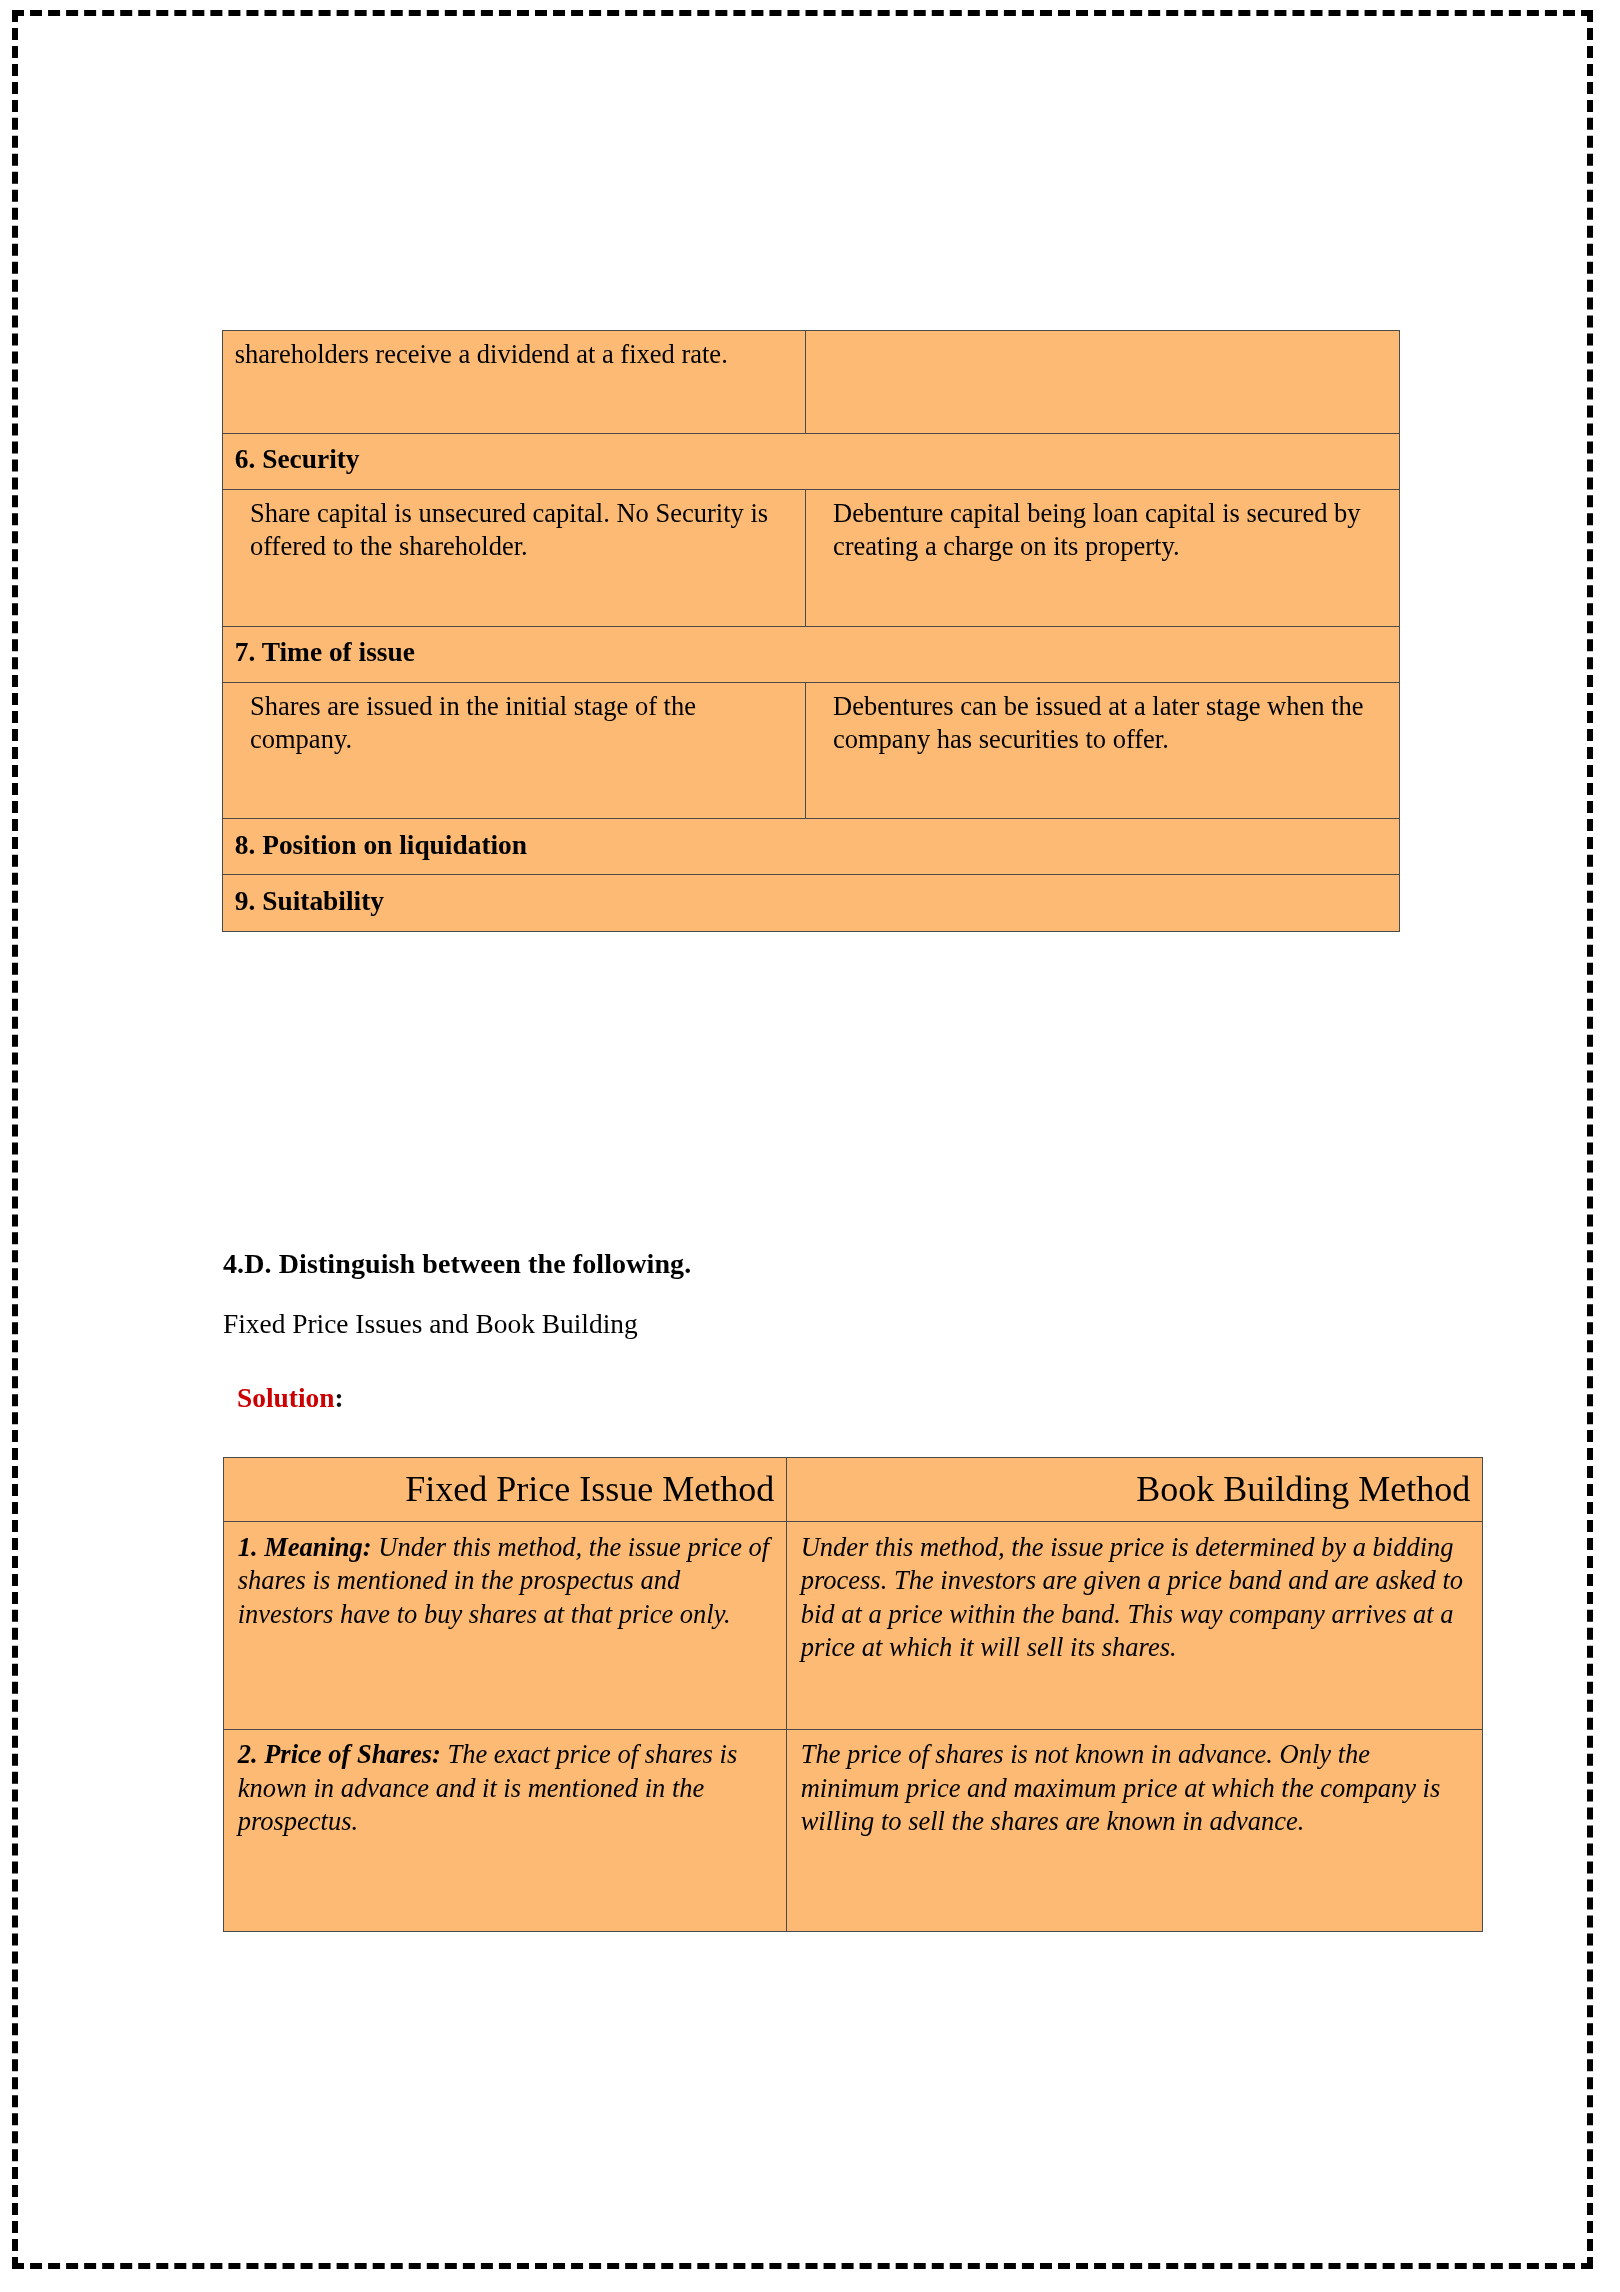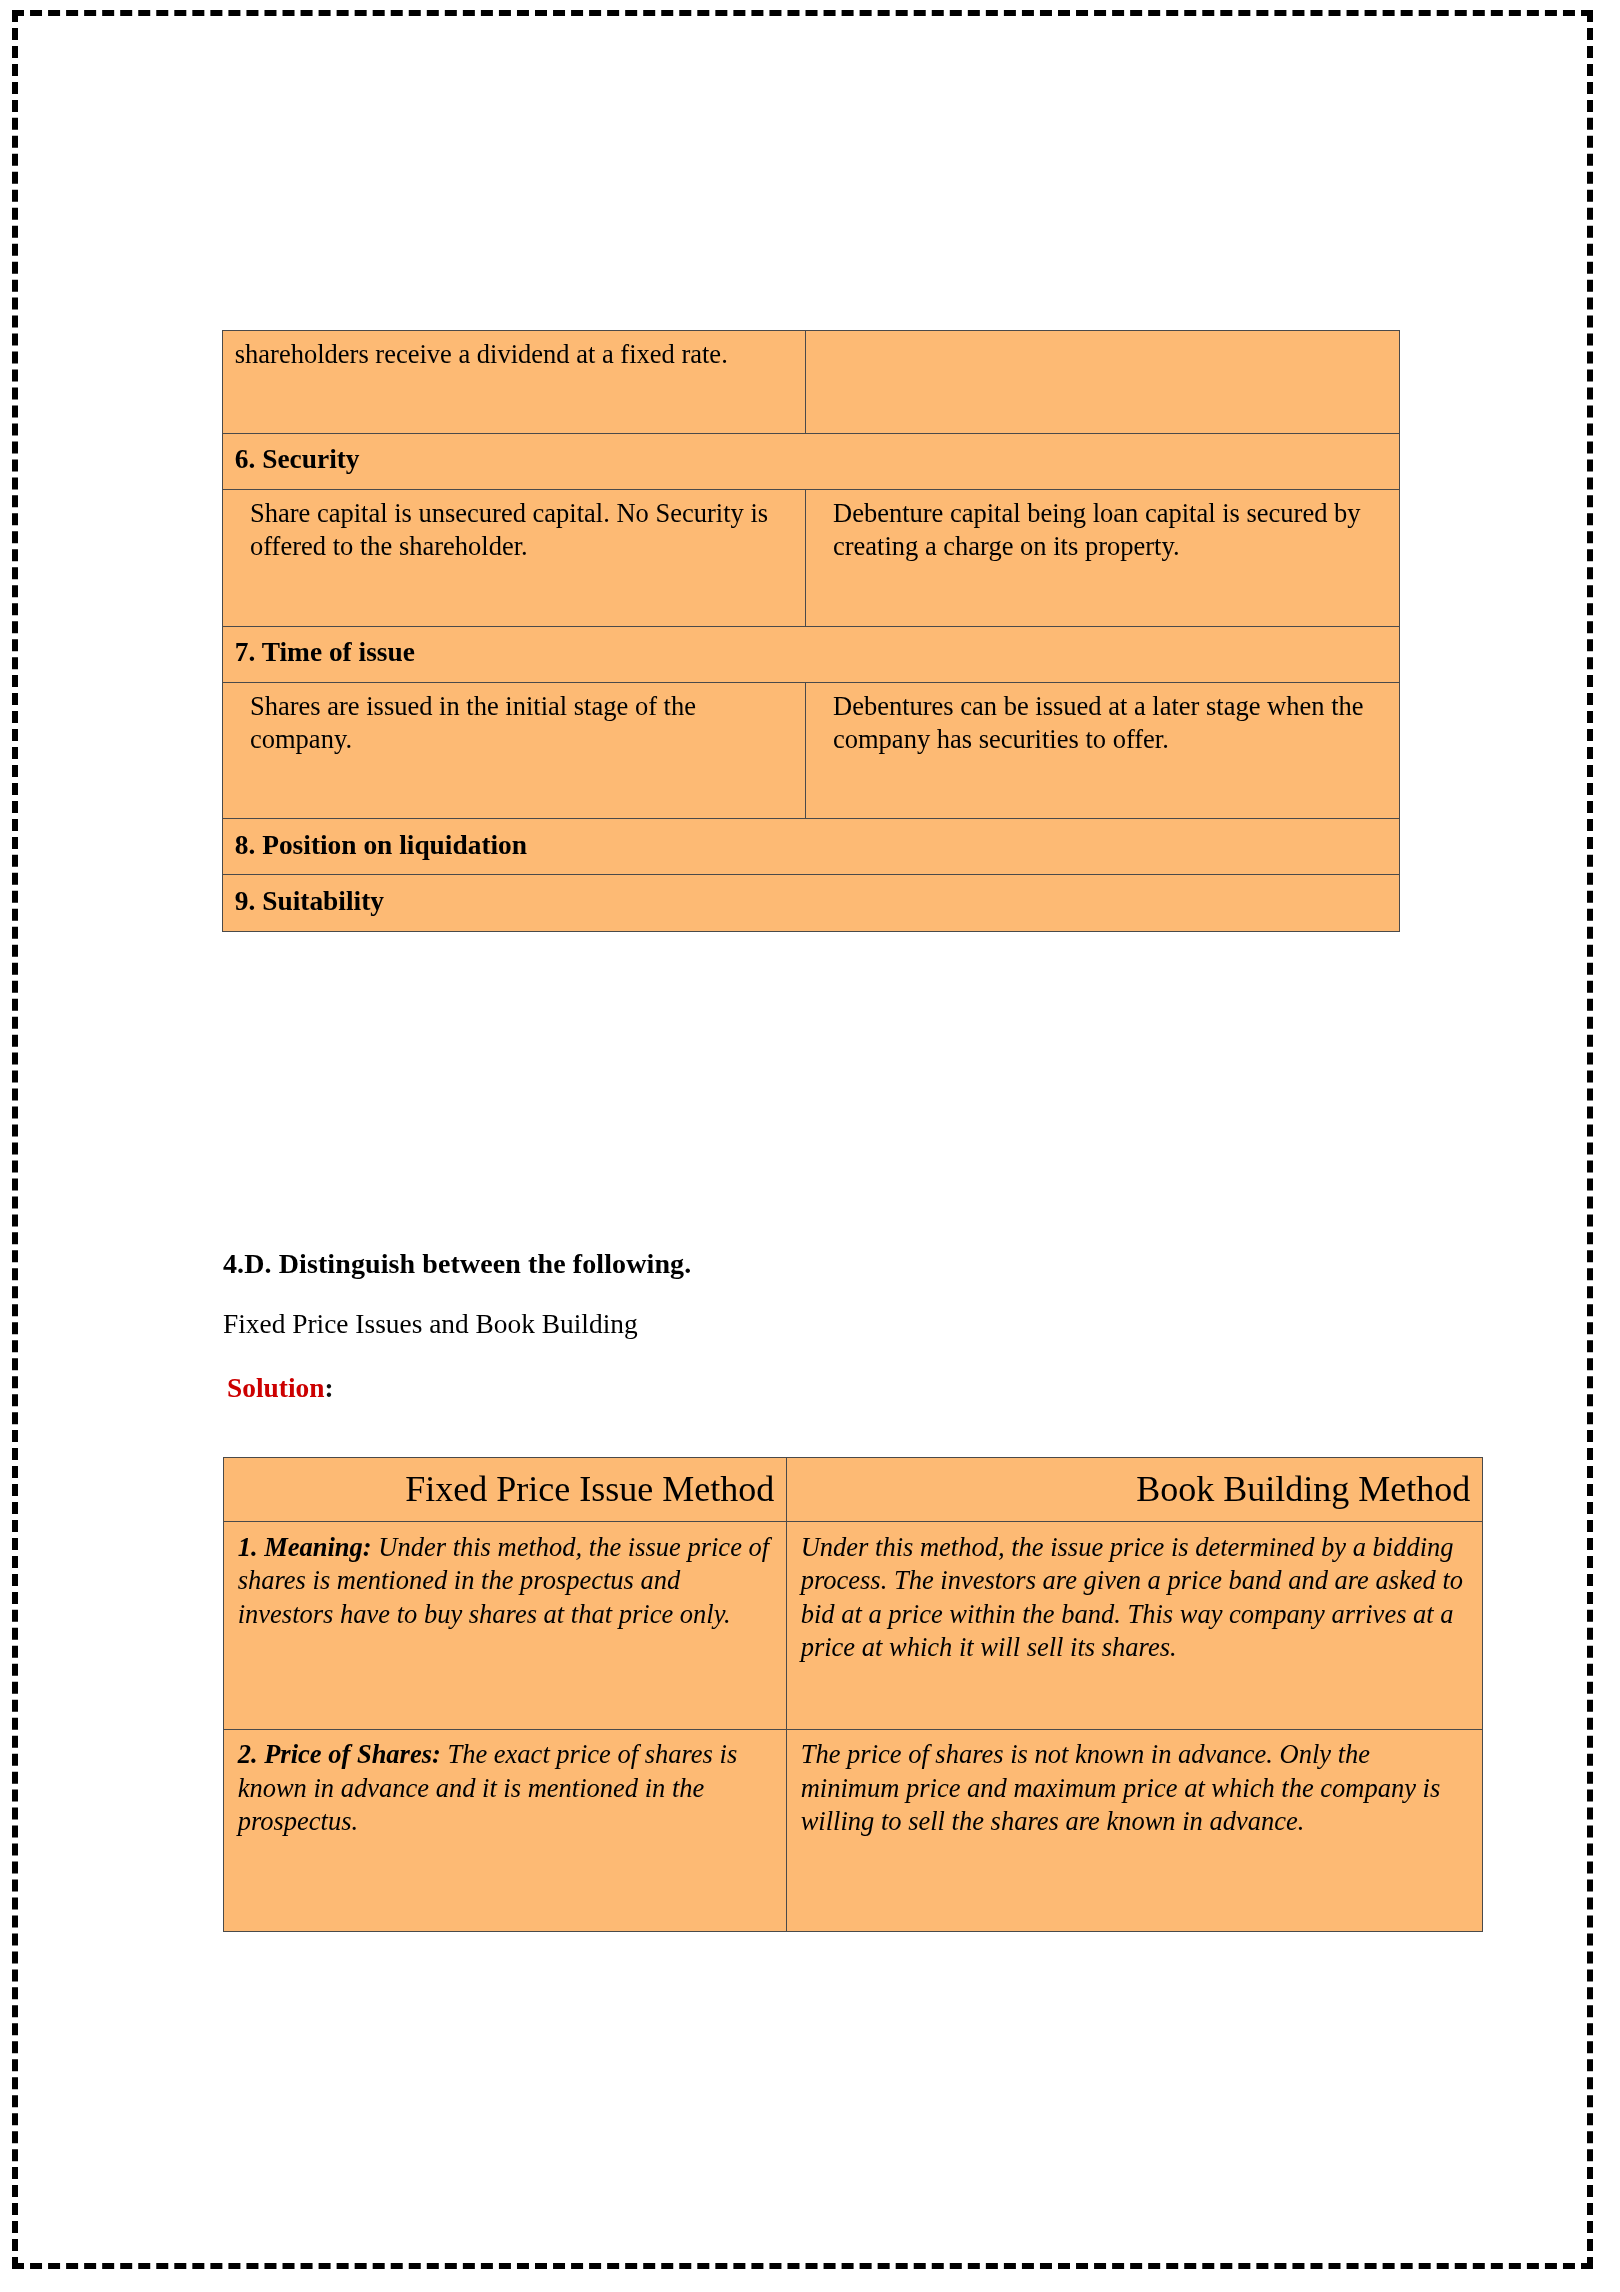--- a/index.html
+++ b/index.html
@@ -91,21 +91,21 @@
   #question-subtitle {
     font-size: 27.4px;
     line-height: 1.2;
     margin: 0;
     padding-top: 27.4px;
   }
   #solution-line {
     font-size: 27.4px;
     font-weight: bold;
     line-height: 1.2;
-    margin: 4px;
+    margin: 14px;
     padding-top: 27.4px;
   }
   #solution-line .sol-word { color: #cc0000; }
   #solution-line .sol-colon { color: #111111; }
 
   
   #table-2 {
     position: absolute;
     left: 223px;
     top: 1457px;

